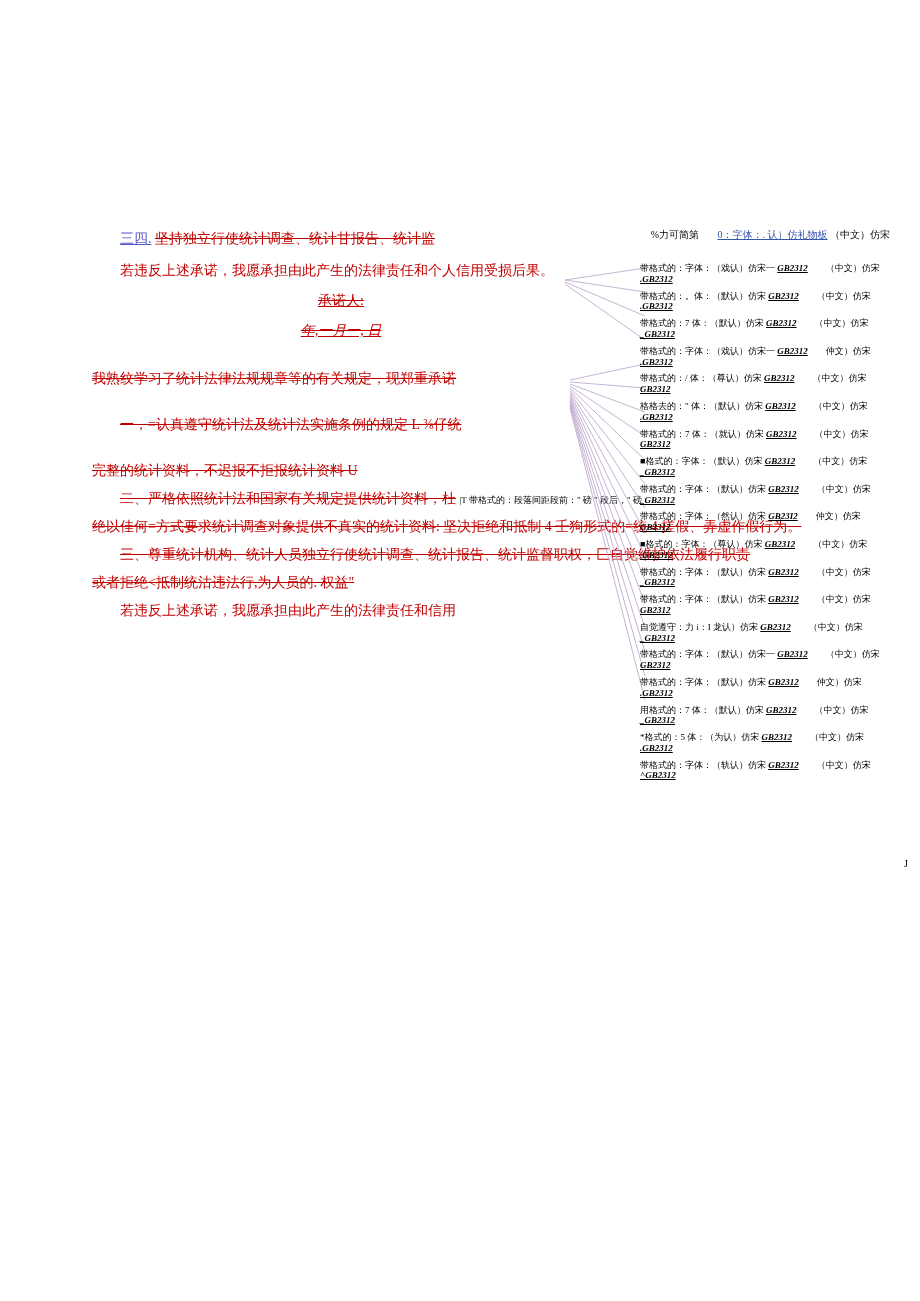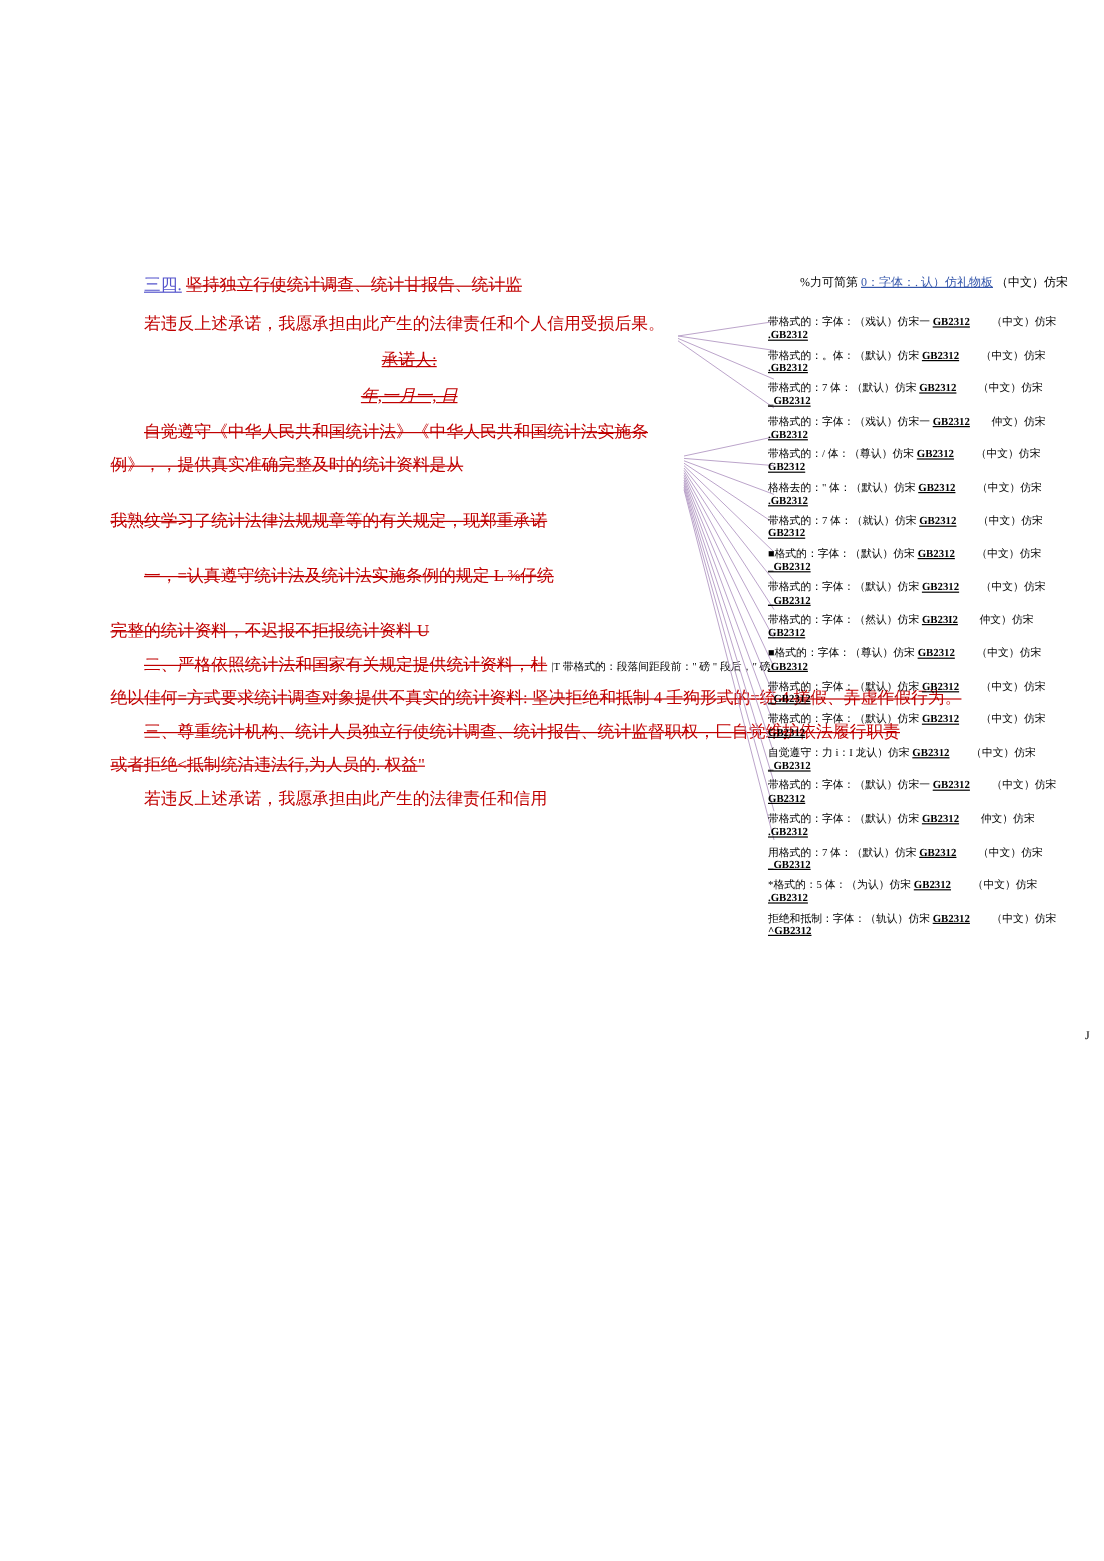--- a/index.html
+++ b/index.html
@@ -55,38 +55,40 @@
   .top-note {
     position: absolute;
     top: 228px;
     right: 30px;
     font-size: 10px;
     color: #000;
   }
   .top-note .blue {
     color: #3355aa;
     text-decoration: underline;
+    margin-left: 16px;
   }
   .revision-panel {
     position: absolute;
     top: 263px;
     left: 640px;
     width: 270px;
     font-size: 9px;
     line-height: 1.2;
   }
   .rev-line {
     margin-bottom: 6px;
     color: #000;
     white-space: nowrap;
   }
   .rev-line .gb {
     color: #000;
     font-weight: bold;
     text-decoration: underline;
+    font-style: italic;
   }
   .rev-line .tail {
     display: inline-block;
     margin-left: 18px;
   }
   .connector-svg {
     position: absolute;
     top: 260px;
     left: 560px;
     width: 90px;
@@ -128,23 +130,20 @@
     <span class="indent">若违反上述承诺，我愿承担由此产生的法律责任和个人信用受损后果。</span>
   </div>
 
   <div class="main-text centered">
     <span class="strike" style="text-decoration: underline line-through;">承诺人:</span>
   </div>
   <div class="main-text centered">
     <span class="strike" style="text-decoration: underline line-through; font-style: italic;">年,一月一,   日</span>
   </div>
 
-  <div class="main-text">
-    <span class="indent strike">自觉遵守《中华人民共和国统计法》《中华人民共和国统计法实施条例》，，提供真实准确完整及时的统计资料是从</span>
-  </div>
 
   <div class="spacer"></div>
 
   <div class="main-text">
     <span class="strike">我熟纹学习了统计法律法规规章等的有关规定，现郑重承诺</span>
   </div>
 
   <div class="spacer"></div>
 
   <div class="main-text">
@@ -216,16 +215,16 @@
       <div class="rev-line"><span>带格式的：字体：（默认）仿宋 </span><span class="gb">GB2312</span><span class="tail">（中文）仿宋</span><br><span class="gb">_GB2312</span></div>
       <div class="rev-line"><span>带格式的：字体：（然认）仿宋 </span><span class="gb">GB23I2</span><span class="tail">仲文）仿宋</span><br><span class="gb">GB2312</span></div>
       <div class="rev-line"><span>■格式的：字体：（尊认）仿宋 </span><span class="gb">GB2312</span><span class="tail">（中文）仿宋</span><br><span class="gb">.GB2312</span></div>
       <div class="rev-line"><span>带格式的：字体：（默认）仿宋 </span><span class="gb">GB2312</span><span class="tail">（中文）仿宋</span><br><span class="gb">_GB2312</span></div>
       <div class="rev-line"><span>带格式的：字体：（默认）仿宋 </span><span class="gb">GB2312</span><span class="tail">（中文）仿宋</span><br><span class="gb">GB2312</span></div>
       <div class="rev-line"><span>自觉遵守：力 i：I 龙认）仿宋 </span><span class="gb">GB2312</span><span class="tail">（中文）仿宋</span><br><span class="gb">_GB2312</span></div>
       <div class="rev-line"><span>带格式的：字体：（默认）仿宋一 </span><span class="gb">GB2312</span><span class="tail">（中文）仿宋</span><br><span class="gb">GB2312</span></div>
       <div class="rev-line"><span>带格式的：字体：（默认）仿宋 </span><span class="gb">GB2312</span><span class="tail">仲文）仿宋</span><br><span class="gb">.GB2312</span></div>
       <div class="rev-line"><span>用格式的：7 体：（默认）仿宋 </span><span class="gb">GB2312</span><span class="tail">（中文）仿宋</span><br><span class="gb">_GB2312</span></div>
       <div class="rev-line"><span>*格式的：5 体：（为认）仿宋 </span><span class="gb">GB2312</span><span class="tail">（中文）仿宋</span><br><span class="gb">.GB2312</span></div>
-      <div class="rev-line"><span>拒绝和抵制：字体：（轨认）仿宋 </span><span class="gb">GB2312</span><span class="tail">（中文）仿宋</span><br><span class="gb">^GB2312</span></div>
+      <div class="rev-line"><span>带格式的：字体：（轨认）仿宋 </span><span class="gb">GB2312</span><span class="tail">（中文）仿宋</span><br><span class="gb">^GB2312</span></div>
     </div>
 
 </div>
 
 </body></html>

